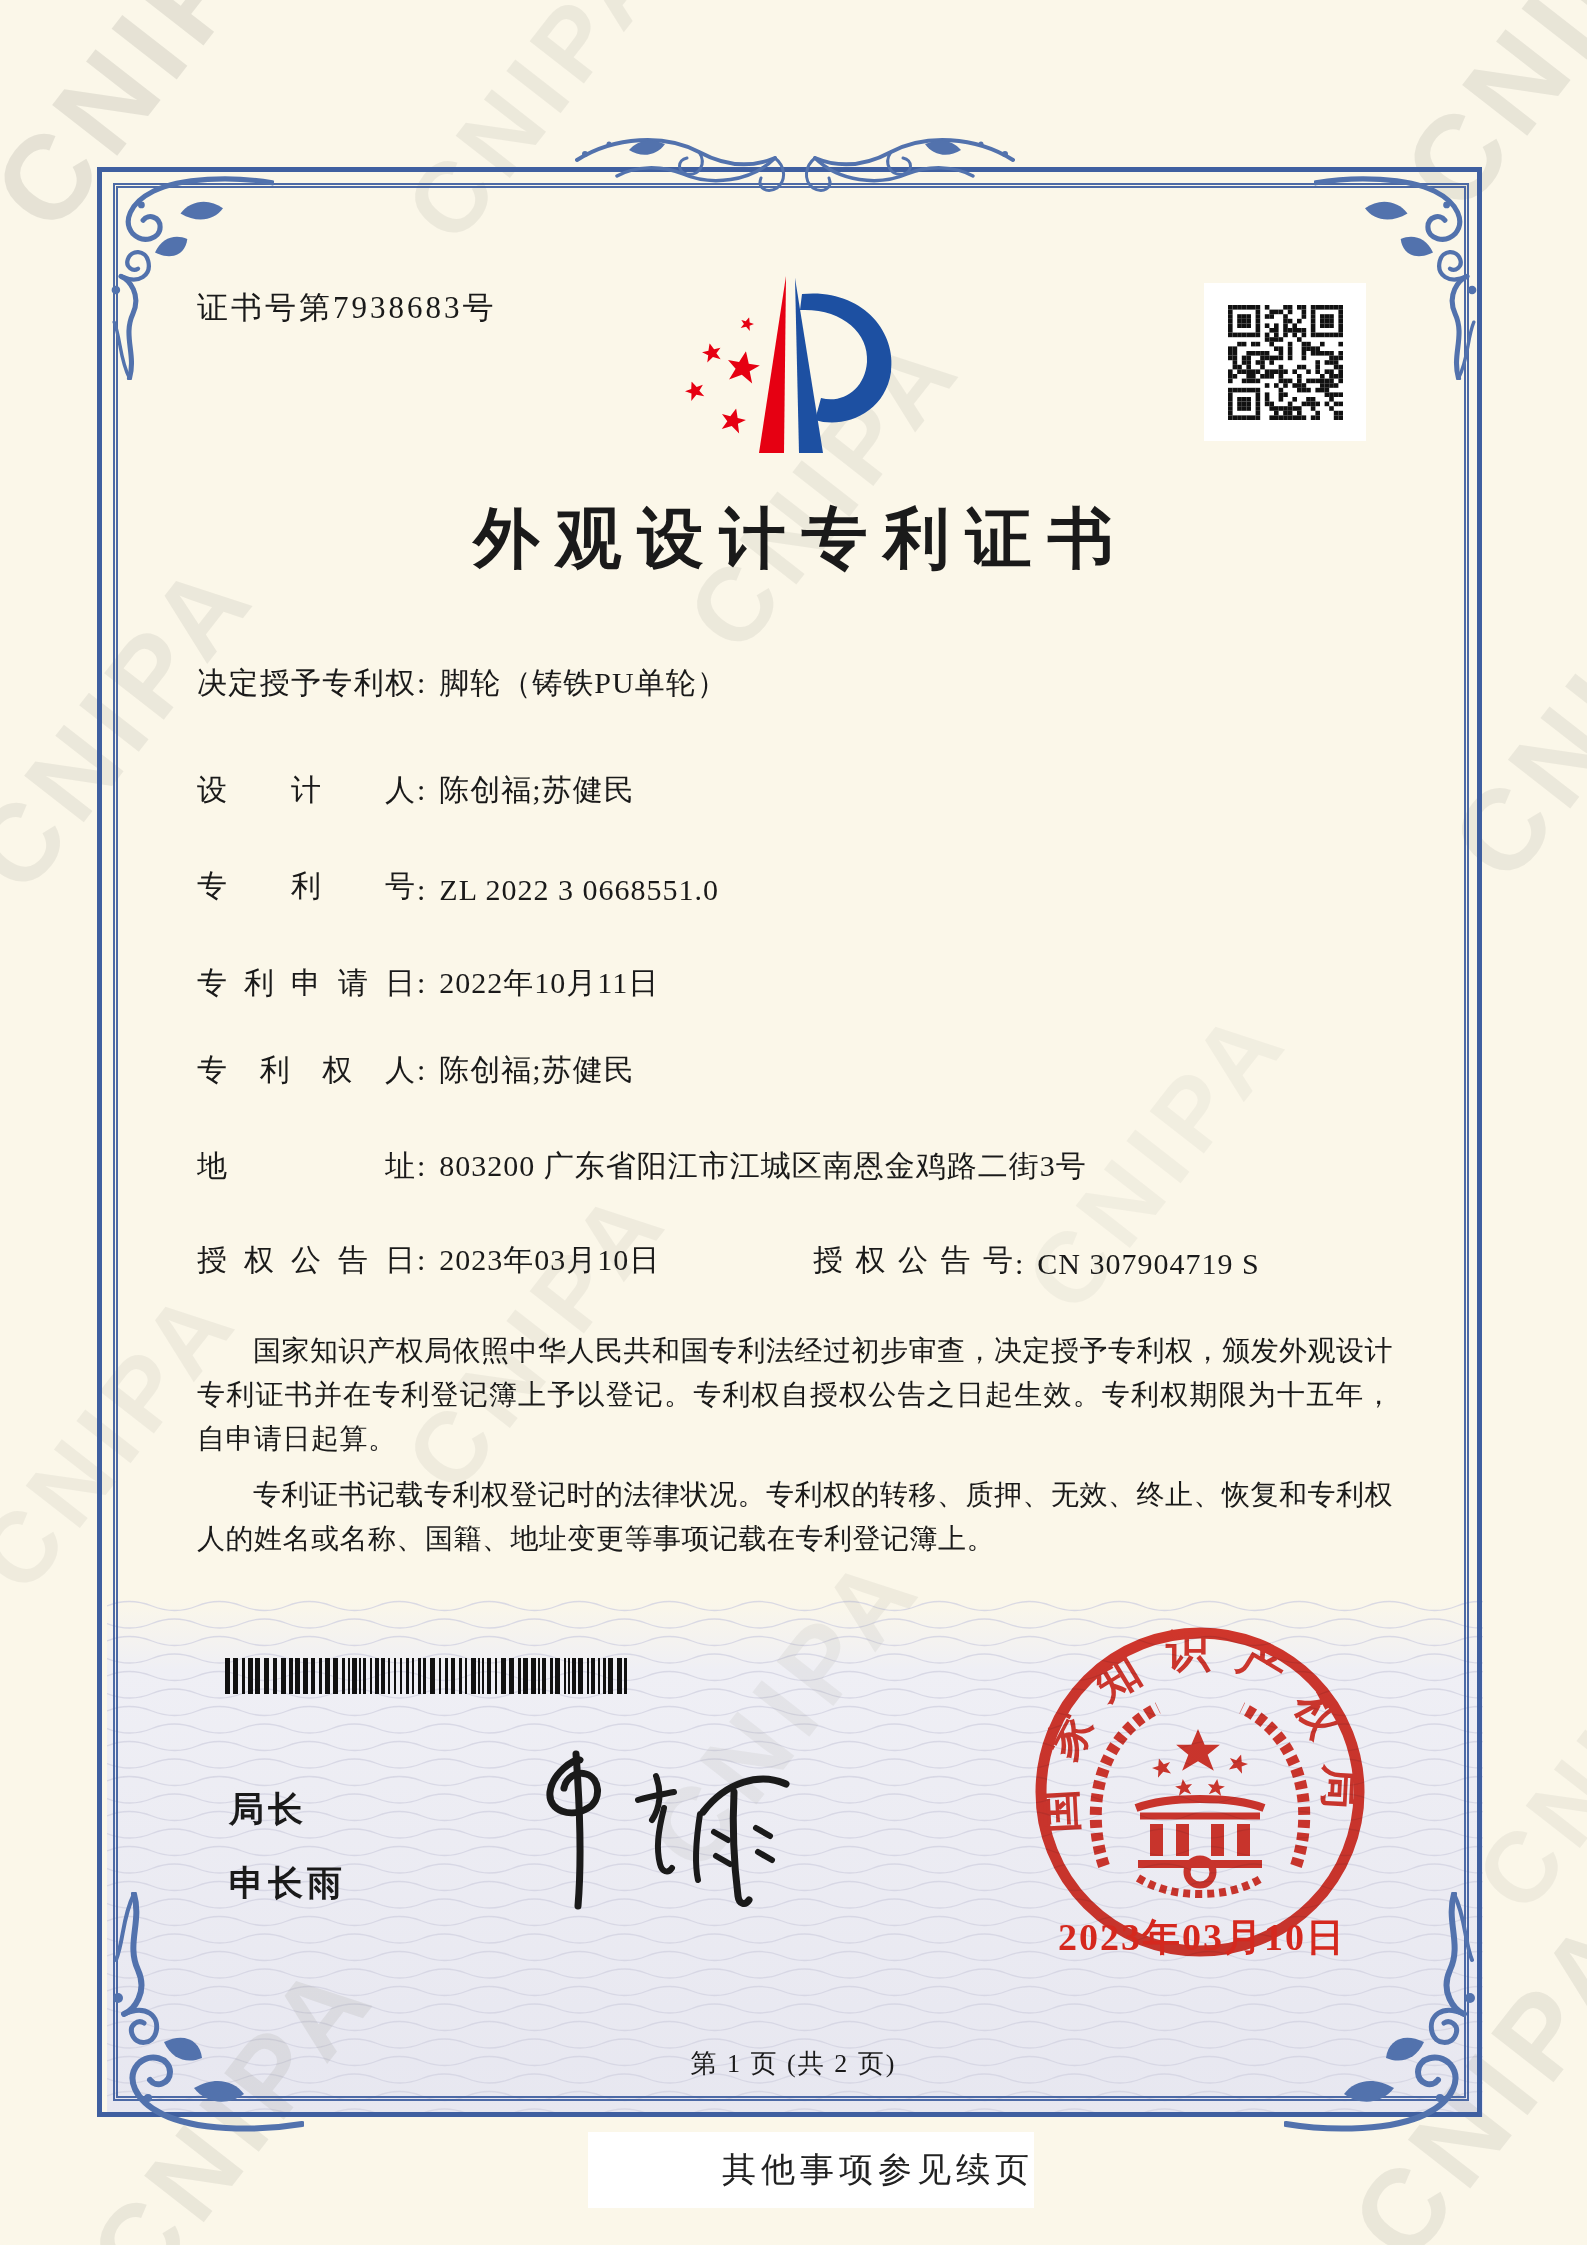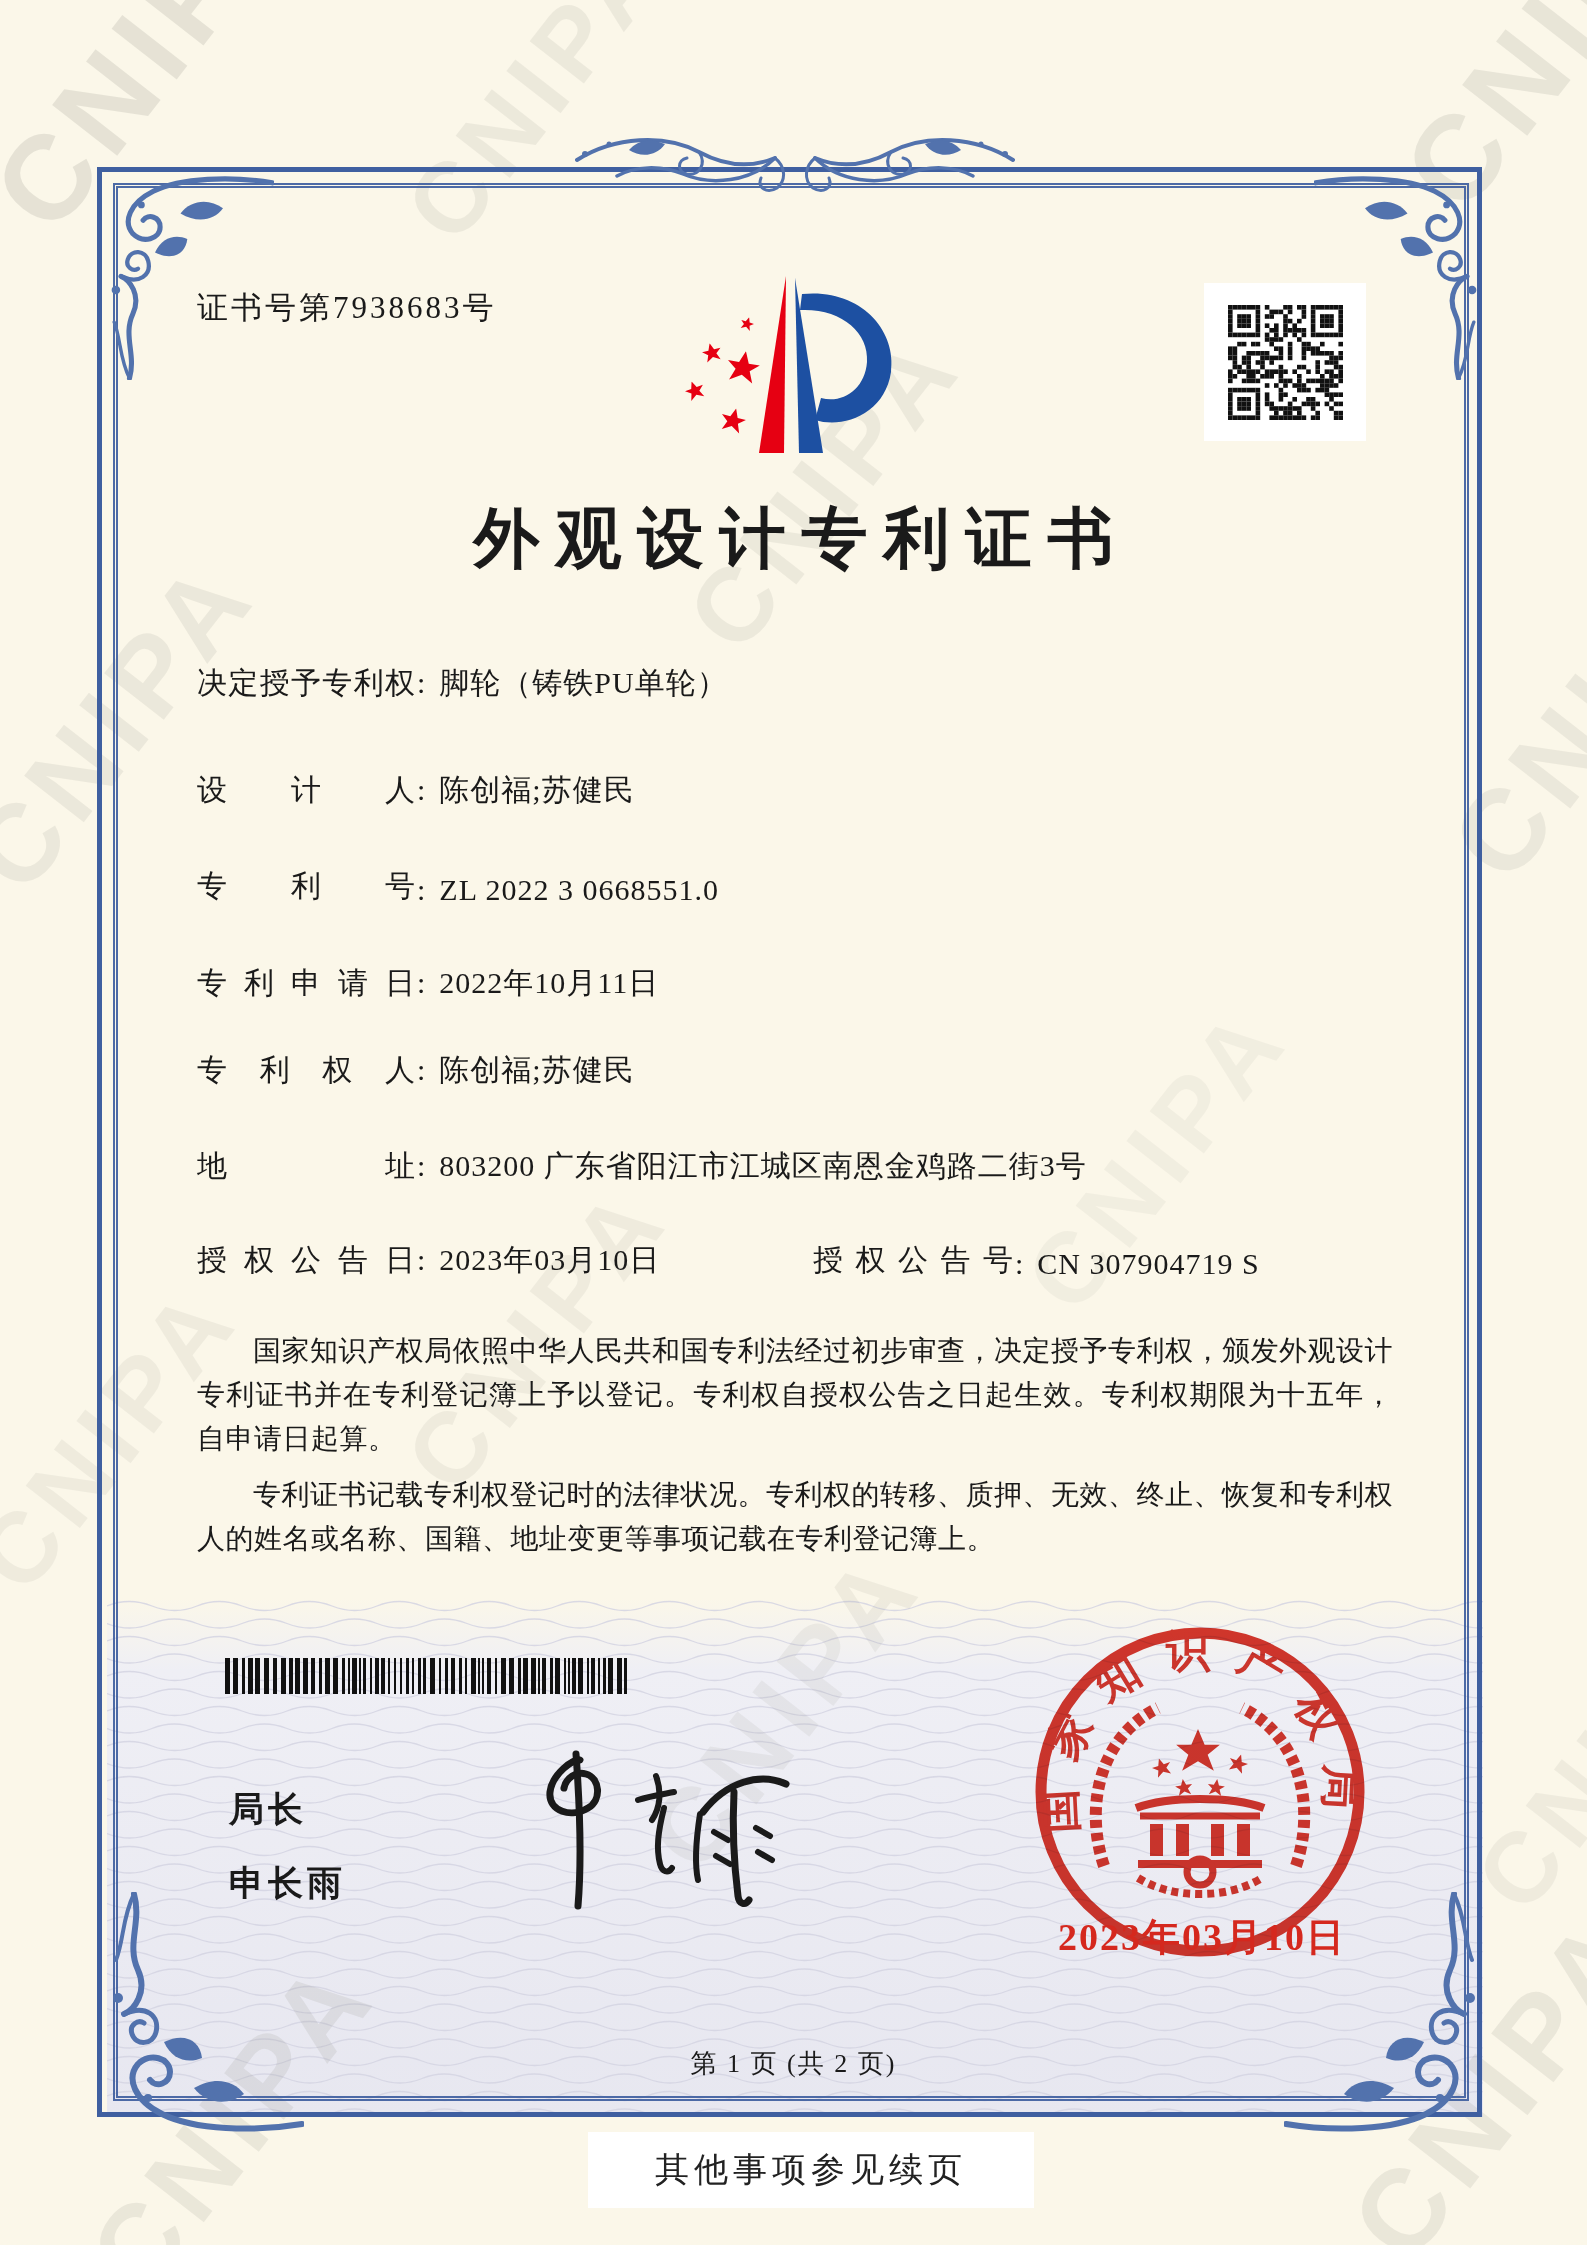--- a/index.html
+++ b/index.html
@@ -58,21 +58,21 @@
   .autograph{position:absolute;left:488px;top:1748px;z-index:3}
 
   
   .seal{position:absolute;left:1018px;top:1616px;z-index:4;mix-blend-mode:multiply;opacity:.93}
   .seal-date{position:absolute;left:1020px;top:1912px;width:364px;text-align:center;font-size:38px;
       font-weight:600;letter-spacing:2px;color:var(--seal-red);z-index:5}
 
   
   .page-no{position:absolute;left:0;top:2046px;width:1587px;text-align:center;font-size:26px;letter-spacing:2px;z-index:3}
   .note-box{position:absolute;left:588px;top:2132px;width:446px;height:76px;background:#fff;z-index:3;
-      text-align:center;line-height:76px;font-size:34px;letter-spacing:5px;color:#222}
+      text-align:right;line-height:76px;font-size:34px;letter-spacing:5px;color:#222}
 </style>
 </head>
 <body>
 
 <svg width="0" height="0" style="position:absolute">
   <defs>
     <symbol id="star5" viewBox="-10 -10 20 20">
       <polygon points="0,-10 2.9,-3.1 9.5,-3.1 4.2,1.2 6.9,8.1 0,4 -6.9,8.1 -4.2,1.2 -9.5,-3.1 -2.9,-3.1"></polygon>
     </symbol>
     <g id="flourish">

